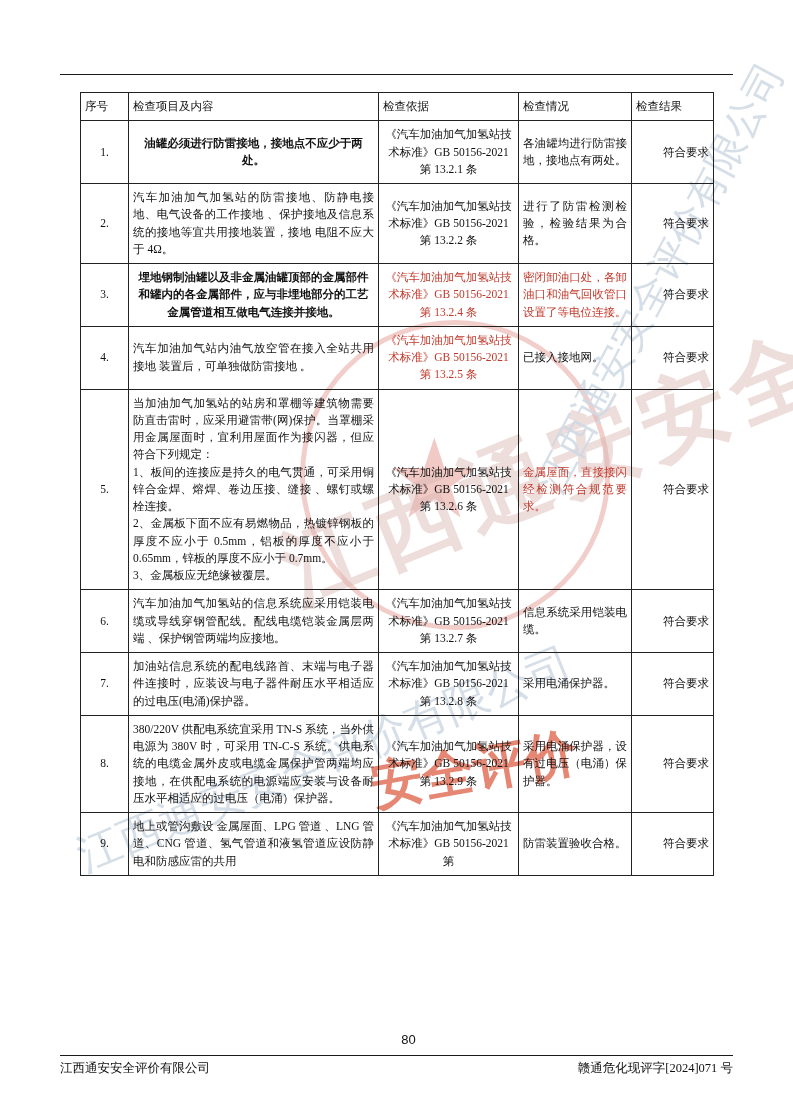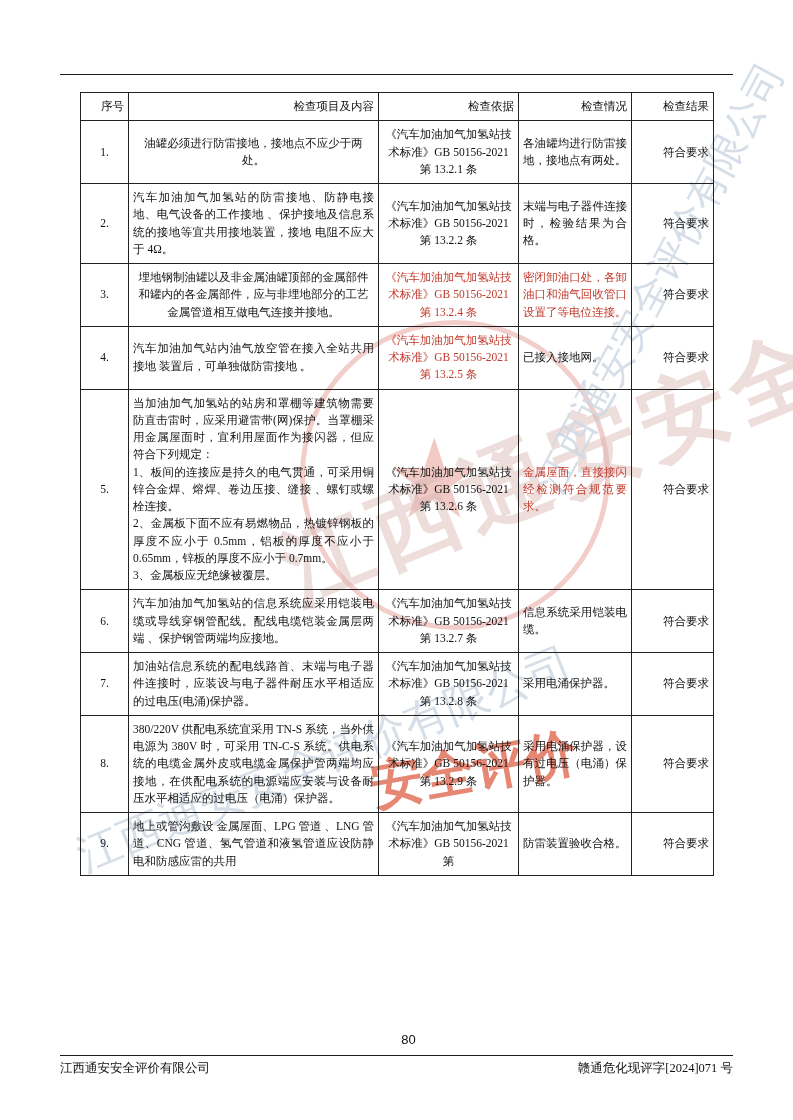--- a/index.html
+++ b/index.html
@@ -140,41 +140,41 @@
     background: transparent;
   }
   table.checktable td, table.checktable th {
     border: 1px solid #222;
     padding: 5px 4px;
     vertical-align: middle;
     font-size: 11.5px;
     line-height: 1.5;
   }
   th.hd {
-    text-align: right;
+    text-align: left;
     font-weight: normal;
     font-size: 12.5px;
     padding: 10px 4px;
   }
   col.c-no    { width: 48px; }
   col.c-item  { width: 250px; }
   col.c-basis { width: 140px; }
   col.c-状况  { width: 113px; }
   col.c-res   { width: 82px; }
 
   td.no {
     text-align: center;
     font-size: 12.5px;
   }
   td.item {
     text-align: justify;
     text-justify: inter-ideograph;
   }
   td.item.bold {
-    font-weight: normal;
+    font-weight: bold;
     text-align: center;
     margin-left: 7px;
   }
   td.basis {
     text-align: center;
     font-size: 11.5px;
   }
   td.basis.bold { font-weight: normal; }
   td.basis.red  { color: #c0392b; }
   td.situation {
@@ -224,21 +224,21 @@
         <td class="no">1.</td>
         <td class="item bold">油罐必须进行防雷接地，接地点不应少于两处。</td>
         <td class="basis bold">《汽车加油加气加氢站技术标准》GB 50156-2021 第 13.2.1 条</td>
         <td class="situation">各油罐均进行防雷接地，接地点有两处。</td>
         <td class="result">符合要求</td>
       </tr>
       <tr>
         <td class="no">2.</td>
         <td class="item">汽车加油加气加氢站的防雷接地、防静电接地、电气设备的工作接地 、保护接地及信息系统的接地等宜共用接地装置，接地 电阻不应大于 4Ω。</td>
         <td class="basis">《汽车加油加气加氢站技术标准》GB 50156-2021 第 13.2.2 条</td>
-        <td class="situation">末端与电子器件连接时，检验结果为合格。</td>
+        <td class="situation">进行了防雷检测检验，检验结果为合格。</td>
         <td class="result">符合要求</td>
       </tr>
       <tr>
         <td class="no">3.</td>
         <td class="item bold">埋地钢制油罐以及非金属油罐顶部的金属部件和罐内的各金属部件，应与非埋地部分的工艺金属管道相互做电气连接并接地。</td>
         <td class="basis bold red">《汽车加油加气加氢站技术标准》GB 50156-2021 第 13.2.4 条</td>
         <td class="situation red">密闭卸油口处，各卸油口和油气回收管口设置了等电位连接。</td>
         <td class="result">符合要求</td>
       </tr>
       <tr>

